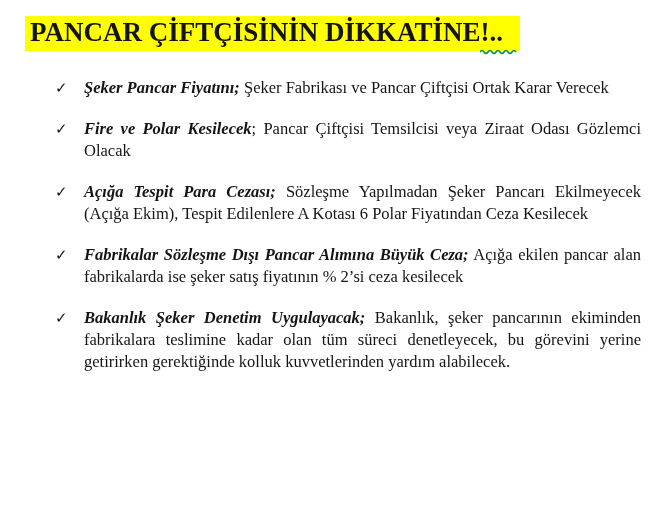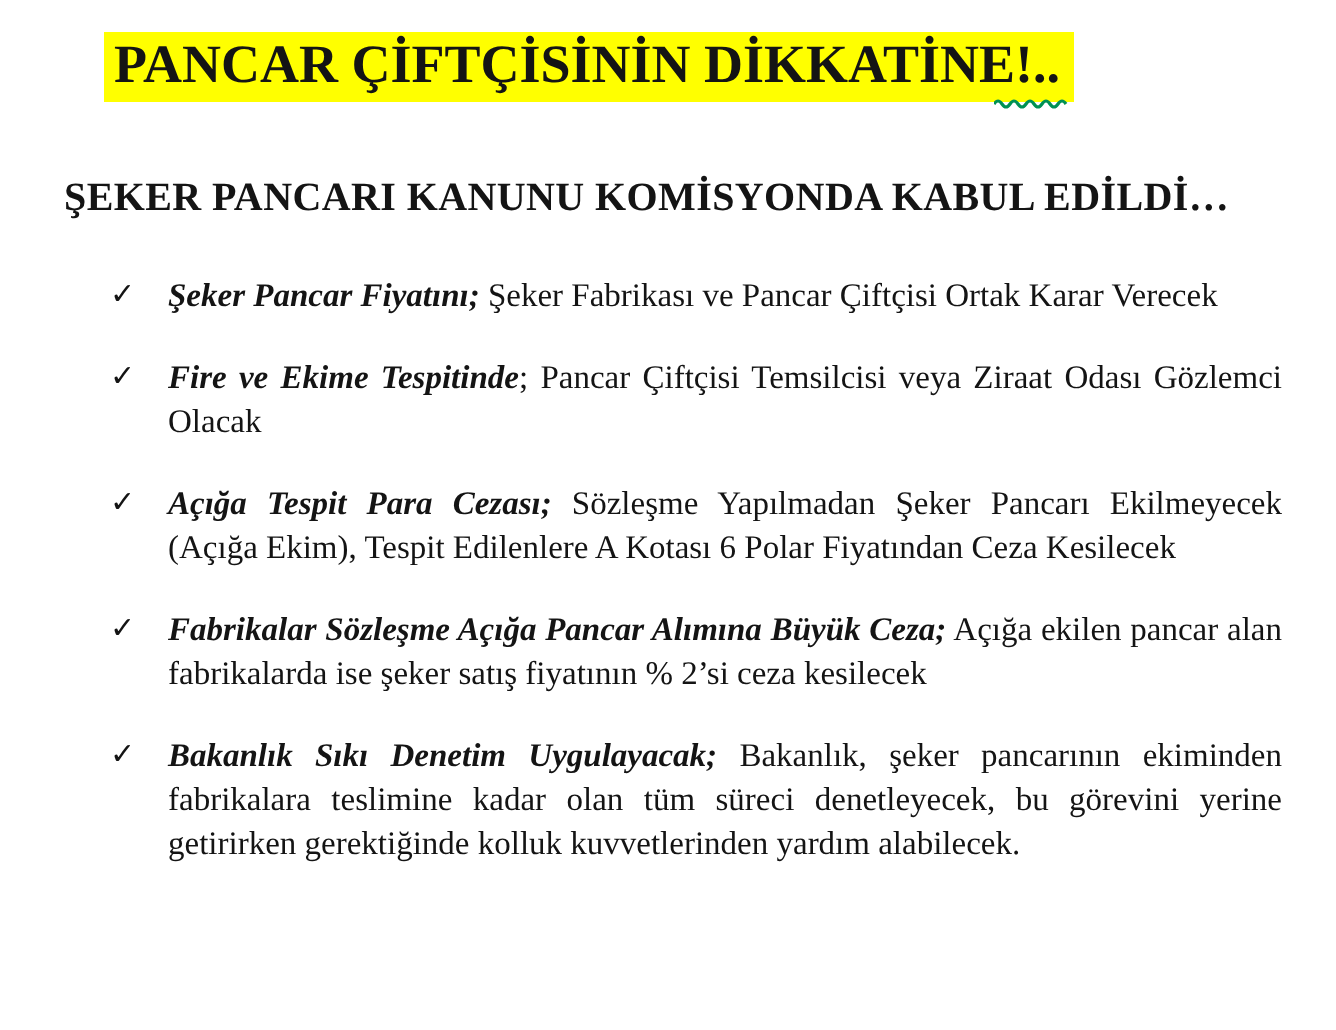--- a/index.html
+++ b/index.html
@@ -23,23 +23,22 @@
   .title-row {
     display: inline-block;
     position: relative;
     margin-left: -3px;
   }
   .title {
     display: inline-block;
     font-size: 27px;
     font-weight: bold;
     line-height: 1.1;
-    padding: 2px 7px 3px 5px;
+    padding: 2px 17px 3px 5px;
     white-space: nowrap;
-    margin-left: 27px;
   }
   .squiggle {
     position: absolute;
     right: 2px;
     bottom: -4px;
   }
   .subtitle {
     margin: 36px 0 0 4px;
     font-size: 20px;
     font-weight: bold;
@@ -78,39 +77,38 @@
 
 <div class="page">
 
   <div class="title-row">
     <span class="title" style="background-color: rgb(255, 255, 0);">PANCAR ÇİFTÇİSİNİN DİKKATİNE!..</span>
     <svg class="squiggle" width="38" height="6" viewBox="0 0 38 6">
       <path d="M0 3 Q 2 0, 4 3 T 8 3 T 12 3 T 16 3 T 20 3 T 24 3 T 28 3 T 32 3 T 36 3" fill="none" stroke-width="1.6" style="stroke: rgb(0, 145, 84);"></path>
     </svg>
   </div>
 
-  <h2 class="subtitle">ŞEKER PANCARI KANUNU KOMİSYONDA KABUL EDİLDİ…</h2>
 
   <ul class="list">
 
     <li class="item">
       <span class="check">✓</span><span class="lead">Şeker Pancar Fiyatını;</span><span class="rest"> Şeker Fabrikası ve Pancar Çiftçisi Ortak Karar Verecek</span>
     </li>
 
     <li class="item">
-      <span class="check">✓</span><span class="lead">Fire ve Ekime Tespitinde</span><span class="rest">; Pancar Çiftçisi Temsilcisi veya Ziraat Odası Gözlemci Olacak</span>
+      <span class="check">✓</span><span class="lead">Fire ve Polar Kesilecek</span><span class="rest">; Pancar Çiftçisi Temsilcisi veya Ziraat Odası Gözlemci Olacak</span>
     </li>
 
     <li class="item">
       <span class="check">✓</span><span class="lead">Açığa Tespit Para Cezası;</span><span class="rest"> Sözleşme Yapılmadan Şeker Pancarı Ekilmeyecek (Açığa Ekim), Tespit Edilenlere A Kotası 6 Polar Fiyatından Ceza Kesilecek</span>
     </li>
 
     <li class="item">
-      <span class="check">✓</span><span class="lead">Fabrikalar Sözleşme Açığa Pancar Alımına Büyük Ceza;</span><span class="rest"> Açığa ekilen pancar alan fabrikalarda ise şeker satış fiyatının % 2’si ceza kesilecek</span>
+      <span class="check">✓</span><span class="lead">Fabrikalar Sözleşme Dışı Pancar Alımına Büyük Ceza;</span><span class="rest"> Açığa ekilen pancar alan fabrikalarda ise şeker satış fiyatının % 2’si ceza kesilecek</span>
     </li>
 
     <li class="item">
-      <span class="check">✓</span><span class="lead">Bakanlık Sıkı Denetim Uygulayacak;</span><span class="rest"> Bakanlık, şeker pancarının ekiminden fabrikalara teslimine kadar olan tüm süreci denetleyecek, bu görevini yerine getirirken gerektiğinde kolluk kuvvetlerinden yardım alabilecek.</span>
+      <span class="check">✓</span><span class="lead">Bakanlık Şeker Denetim Uygulayacak;</span><span class="rest"> Bakanlık, şeker pancarının ekiminden fabrikalara teslimine kadar olan tüm süreci denetleyecek, bu görevini yerine getirirken gerektiğinde kolluk kuvvetlerinden yardım alabilecek.</span>
     </li>
 
   </ul>
 
 </div>
 
 </body></html>

